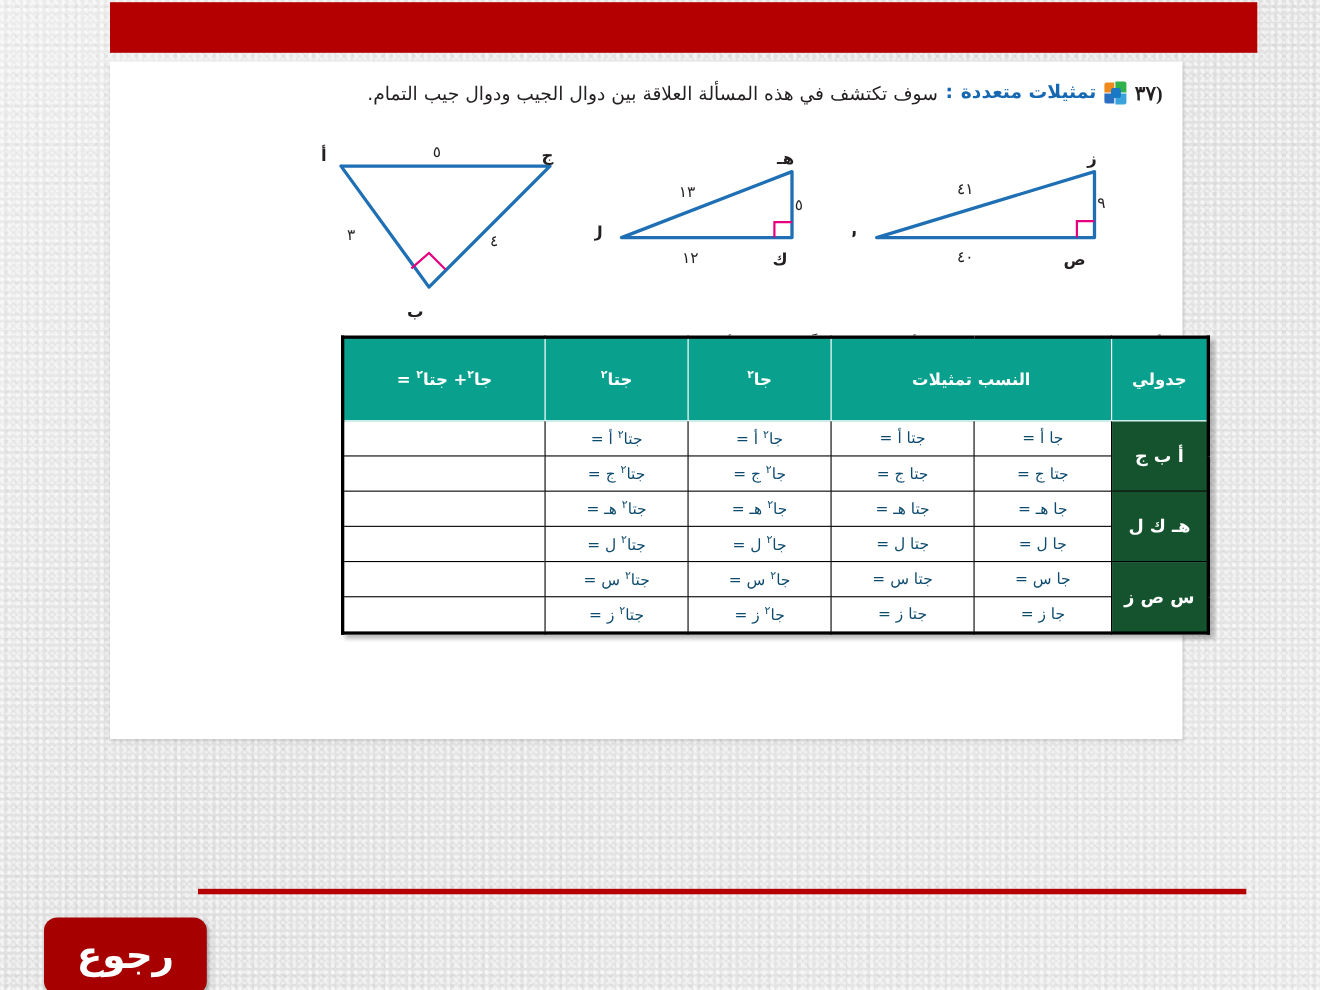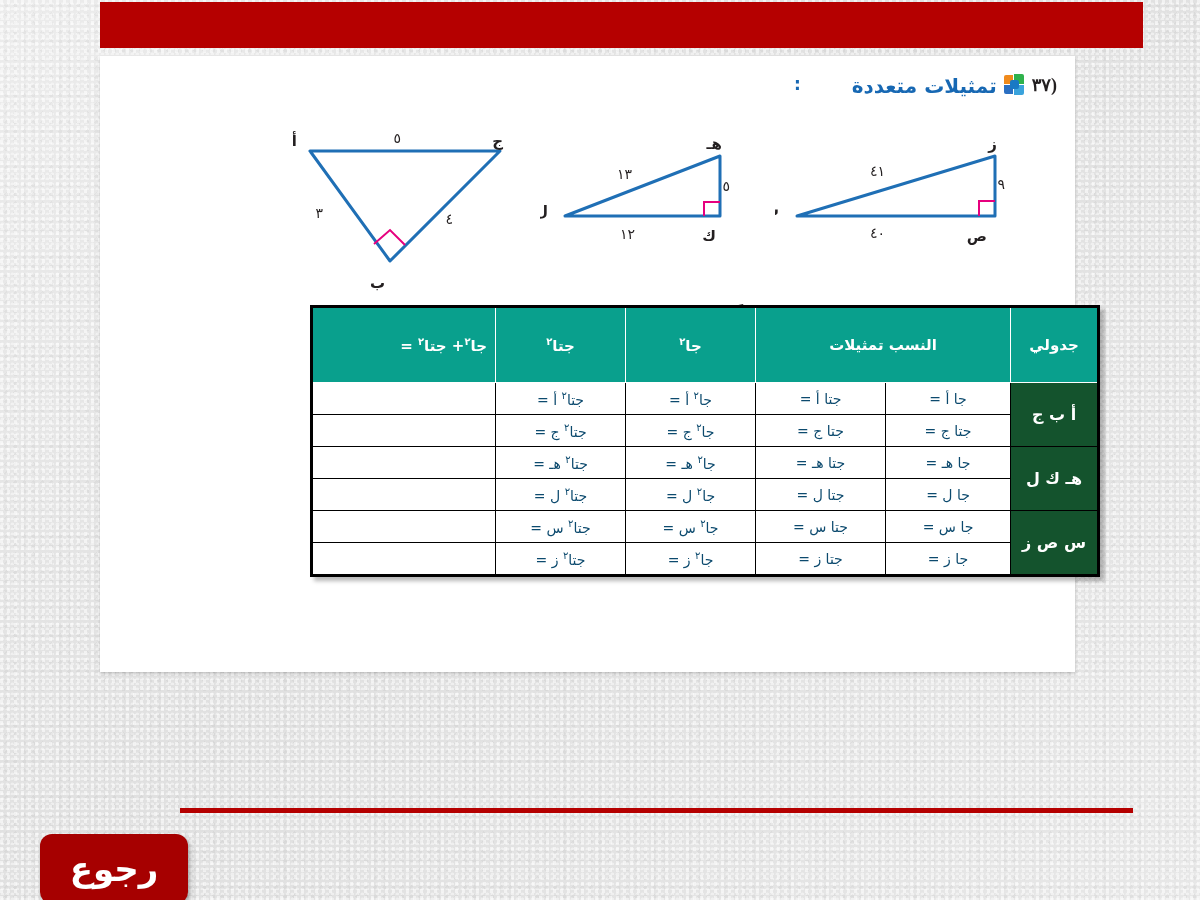--- a/index.html
+++ b/index.html
@@ -43,21 +43,21 @@
     padding-top:2px;
   }
   .pinwheel{width:21px;height:21px;position:relative;flex:0 0 auto;margin-top:2px;}
   .pinwheel i{position:absolute;display:block;}
   .pw-a{left:0;top:1px;width:9px;height:9px;background:#f08a1c;border-radius:2px 0 0 0;}
   .pw-b{left:10px;top:0;width:10px;height:10px;background:#2fb24c;border-radius:0 2px 0 0;}
   .pw-c{left:0;top:11px;width:9px;height:9px;background:#2b6fc2;border-radius:0 0 0 2px;}
   .pw-d{left:10px;top:11px;width:10px;height:10px;background:#3aa3dc;border-radius:0 0 2px 0;}
   .pw-center{left:6px;top:6px;width:9px;height:9px;background:#1a79c4;border-radius:2px;}
   .q-tag{
-    font-size:20px;font-weight:700;color:#1768b3;white-space:nowrap;padding-top:2px;margin-left:44px;
+    font-size:17px;font-weight:700;color:#1768b3;white-space:nowrap;padding-top:2px;
   }
   .q-colon{font-size:17px;font-weight:700;color:#1768b3;padding-top:2px;}
   .q-text{
     font-size:17px;color:#231f20;line-height:1.5;padding-top:2px;
   }
   
   .figures{
     position:absolute;left:20px;right:20px;top:70px;height:210px;
   }
   svg{display:block;}
@@ -93,21 +93,21 @@
     font-family:"DejaVu Sans",sans-serif;
   }
   table.trig thead th{
     background:#09a08d;color:#ffffff;
     font-size:15px;font-weight:700;
     height:74px;padding:0 8px;
     border-color:#ffffff;
     border-top-color:#000;
   }
   thead th.th-edge-right{border-right-color:#000;}
-  thead th.th-edge-left{border-left-color:#000;text-align:right;}
+  thead th.th-edge-left{border-left-color:#000;}
   td.rowlabel{
     background:#14532d;color:#ffffff;
     font-size:16px;font-weight:700;
     width:84px;
     border-color:#ffffff;
     border-right-color:#000;
   }
   td.cell{
     font-size:14px;color:#0c4a6e;
     height:31px;padding:0 6px;white-space:nowrap;
@@ -146,20 +146,21 @@
     <span class="q-num">(٣٧</span>
     <span class="pinwheel">
       <i class="pw-a"></i>
         <i class="pw-b"></i>
         <i class="pw-c"></i>
         <i class="pw-d"></i>
         <i class="pw-center"></i>
     </span>
     <span class="q-tag">تمثيلات متعددة</span>
     <span class="q-colon">:</span>
+    <span class="q-text">سوف تكتشف في هذه المسألة العلاقة بين دوال الجيب ودوال جيب التمام.</span>
   </div>
 
   <div class="figures">
 
     <div class="fig" id="fig-c">
       <svg width="230" height="180" viewBox="0 0 230 180">
         <polyline class="tri-line" points="25,25 215,25 105,135 25,25"></polyline>
         <path class="ra" d="M 89,118 L 105,104 L 120,119"></path>
         <text class="lbl" x="12" y="20">أ</text>
         <text class="lbl" x="218" y="20">ج</text>

